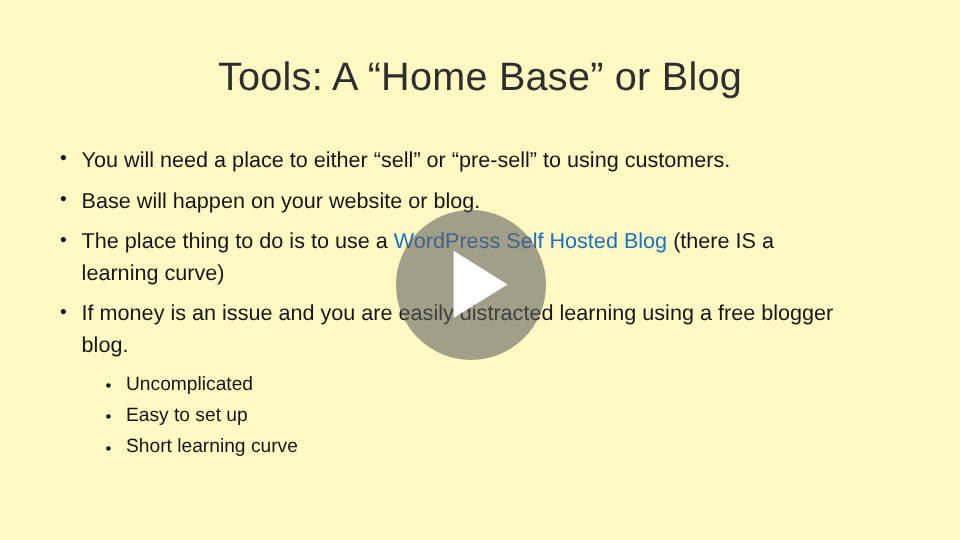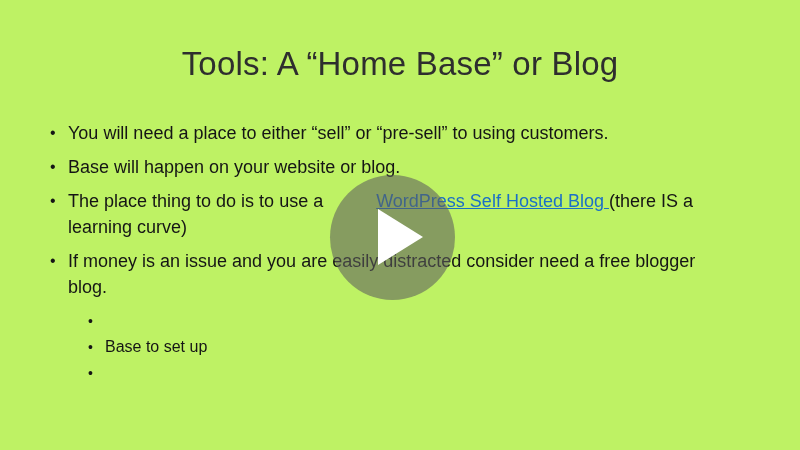--- a/index.html
+++ b/index.html
@@ -5,21 +5,21 @@
   * { margin: 0; padding: 0; box-sizing: border-box; }
   html, body { width: 800px; height: 450px; overflow: hidden; }
   body {
     background: #ffffff;
     font-family: "Liberation Sans", sans-serif;
     position: relative;
   }
   .slide {
     position: absolute;
     inset: 0;
-    background: #bef264;
+    background: #fef9c3;
   }
   .slide-title {
     position: absolute;
     top: 43px;
     left: 0;
     right: 0;
     text-align: center;
     font-size: 33px;
     line-height: 42px;
     font-weight: 300;
@@ -55,23 +55,21 @@
     font-size: 16px;
     line-height: 26px;
     padding-left: 38px;
   }
   .sub-bullet .dot {
     flex: none;
     width: 17px;
     font-size: 14px;
   }
   .wp-link {
-    text-decoration: underline;
     cursor: pointer;
-    margin-left: 48px;
   }
   .play-overlay {
     position: absolute;
     left: 330px;
     top: 175px;
     width: 125px;
     height: 125px;
     border-radius: 50%;
     cursor: pointer;
   }
@@ -105,33 +103,35 @@
       <span class="btext">Base will happen on your website or blog.</span>
     </div>
 
     <div class="bullet">
       <span class="dot">•</span>
       <span class="btext"><span>The place thing to do is to use a </span><a class="wp-link" style="color: rgb(27, 111, 199);">WordPress Self Hosted Blog </a><span>(there IS a learning curve)</span></span>
     </div>
 
     <div class="bullet">
       <span class="dot">•</span>
-      <span class="btext">If money is an issue and you are easily distracted consider need a free blogger blog.</span>
+      <span class="btext">If money is an issue and you are easily distracted learning using a free blogger blog.</span>
     </div>
 
     <div class="sub-bullets">
       <div class="sub-bullet">
         <span class="dot">•</span>
+        <span>Uncomplicated</span>
       </div>
       <div class="sub-bullet">
         <span class="dot">•</span>
-        <span>Base to set up</span>
+        <span>Easy to set up</span>
       </div>
       <div class="sub-bullet">
         <span class="dot">•</span>
+        <span>Short learning curve</span>
       </div>
     </div>
 
   </div>
 
   <div class="play-overlay" style="background-color: rgba(93, 93, 93, 0.58);">
     <div class="play-triangle"></div>
   </div>
 
 </div>

